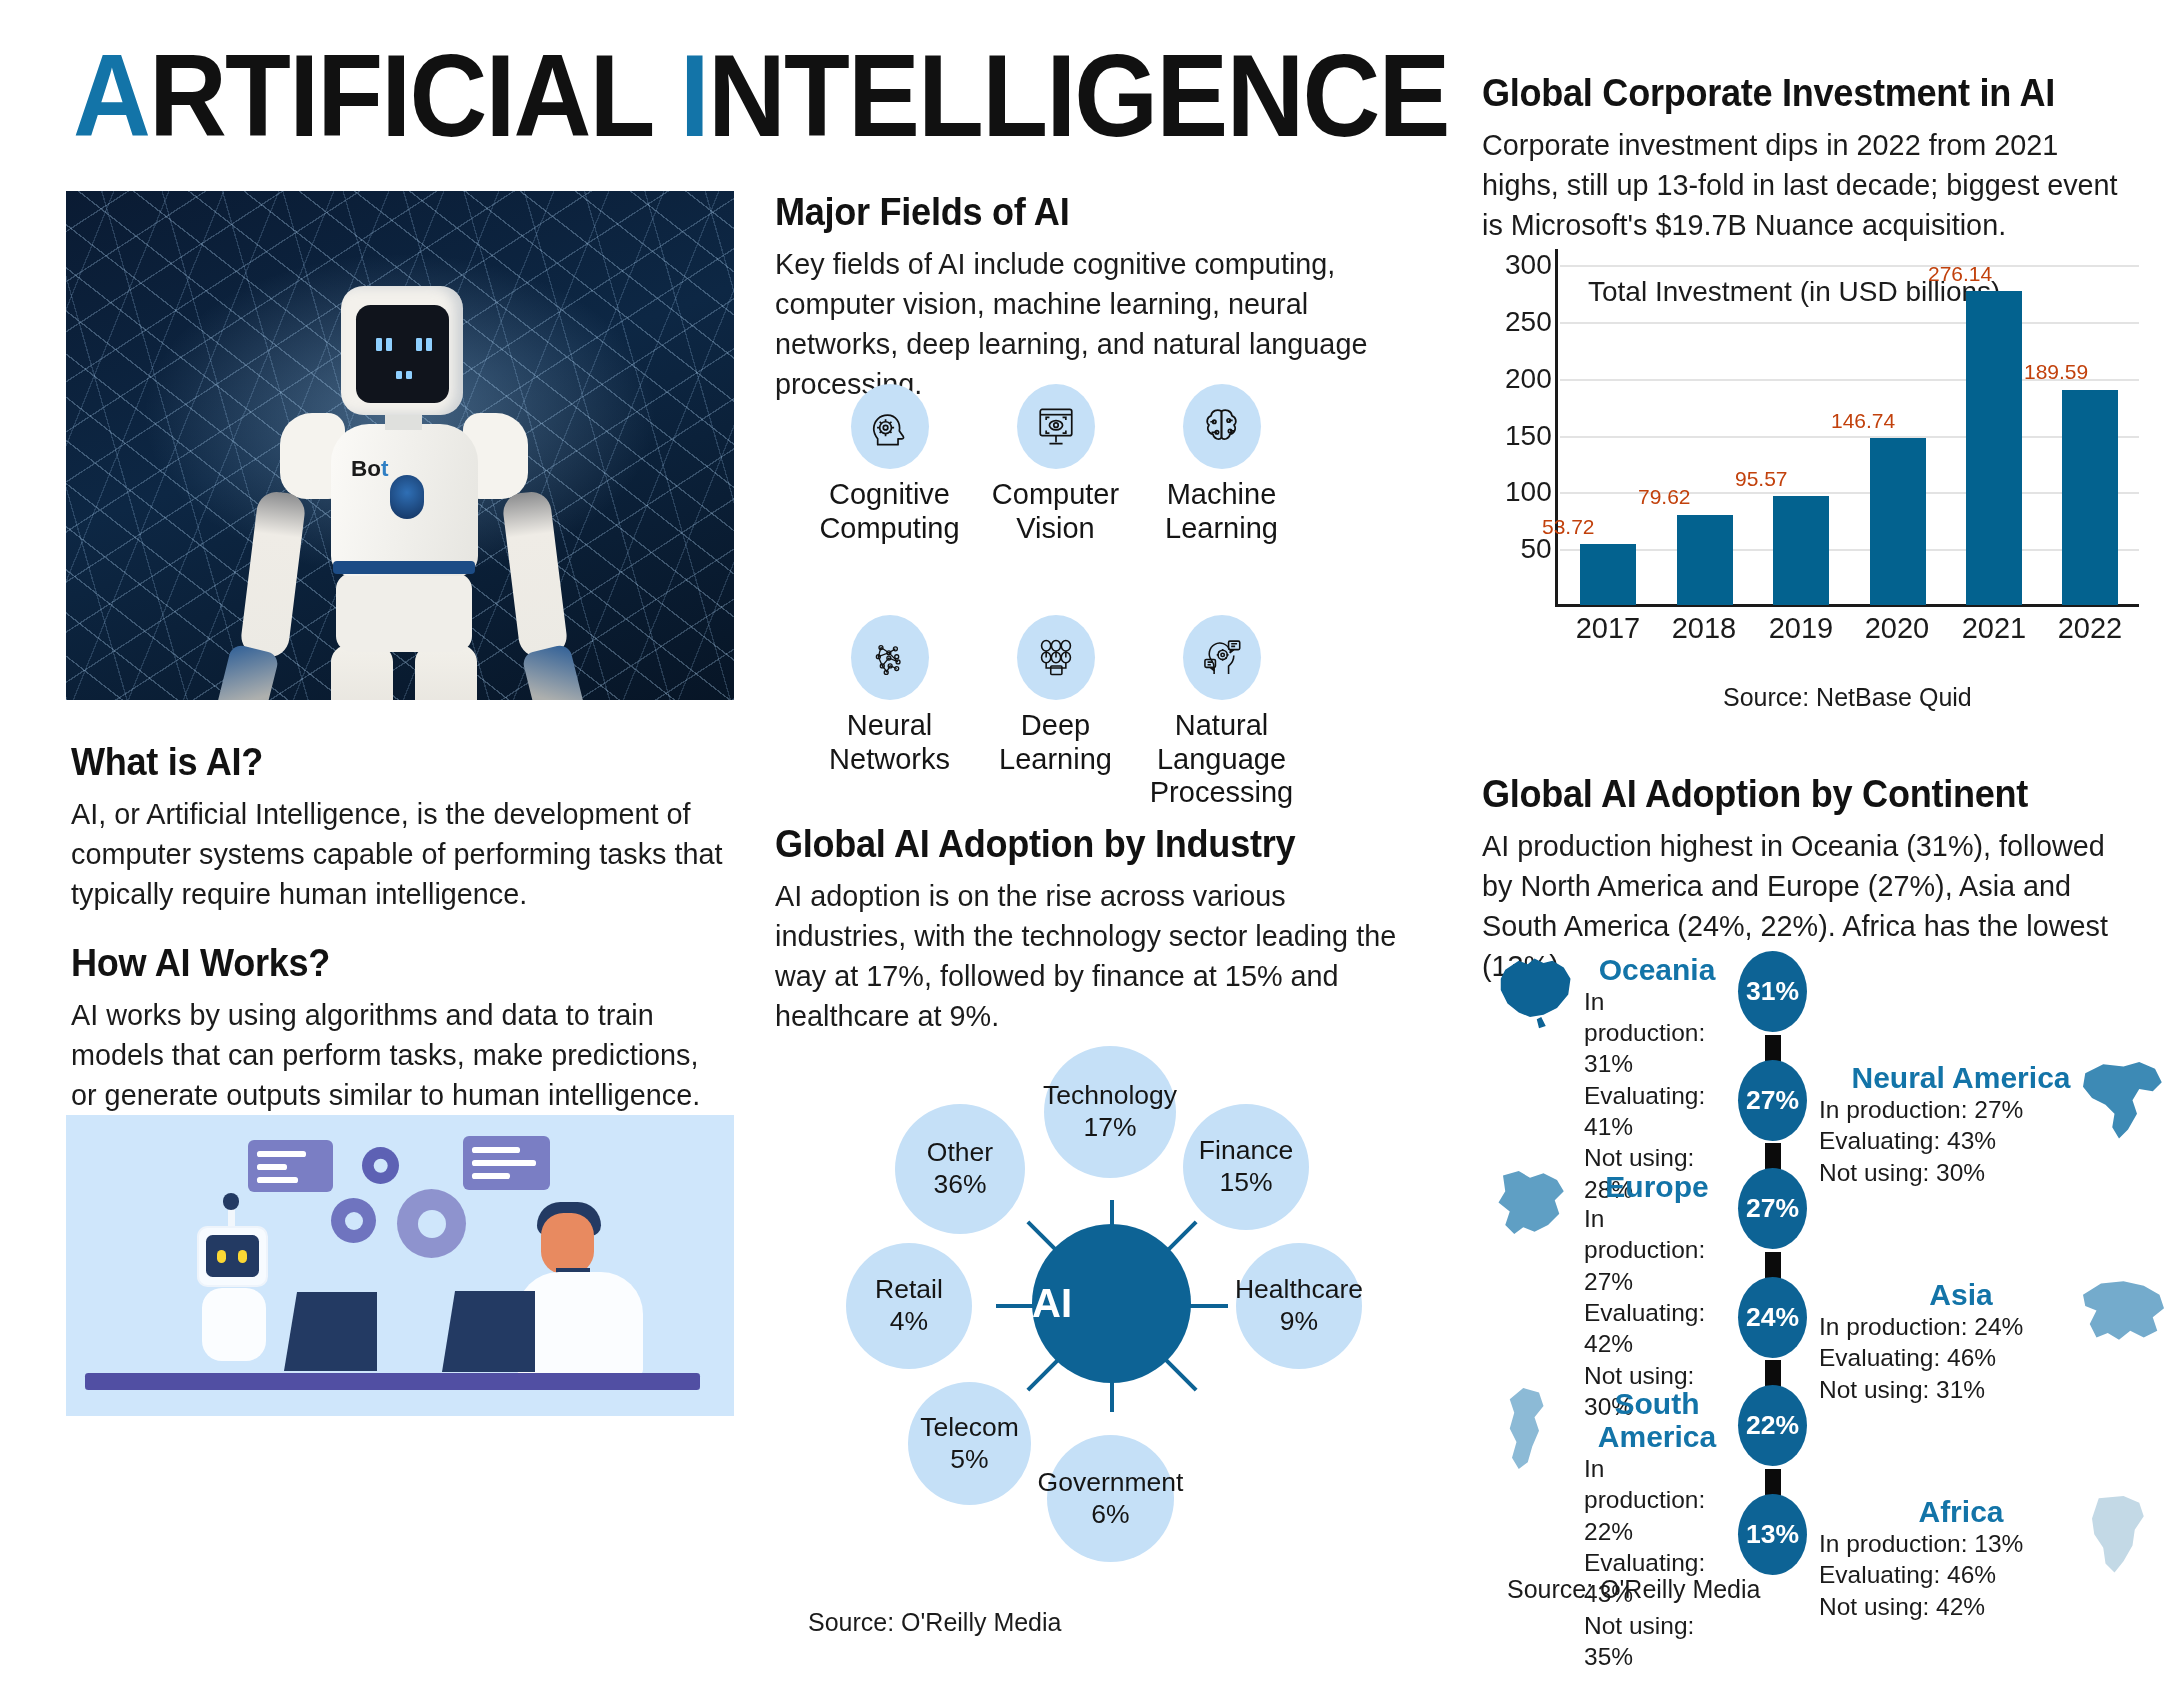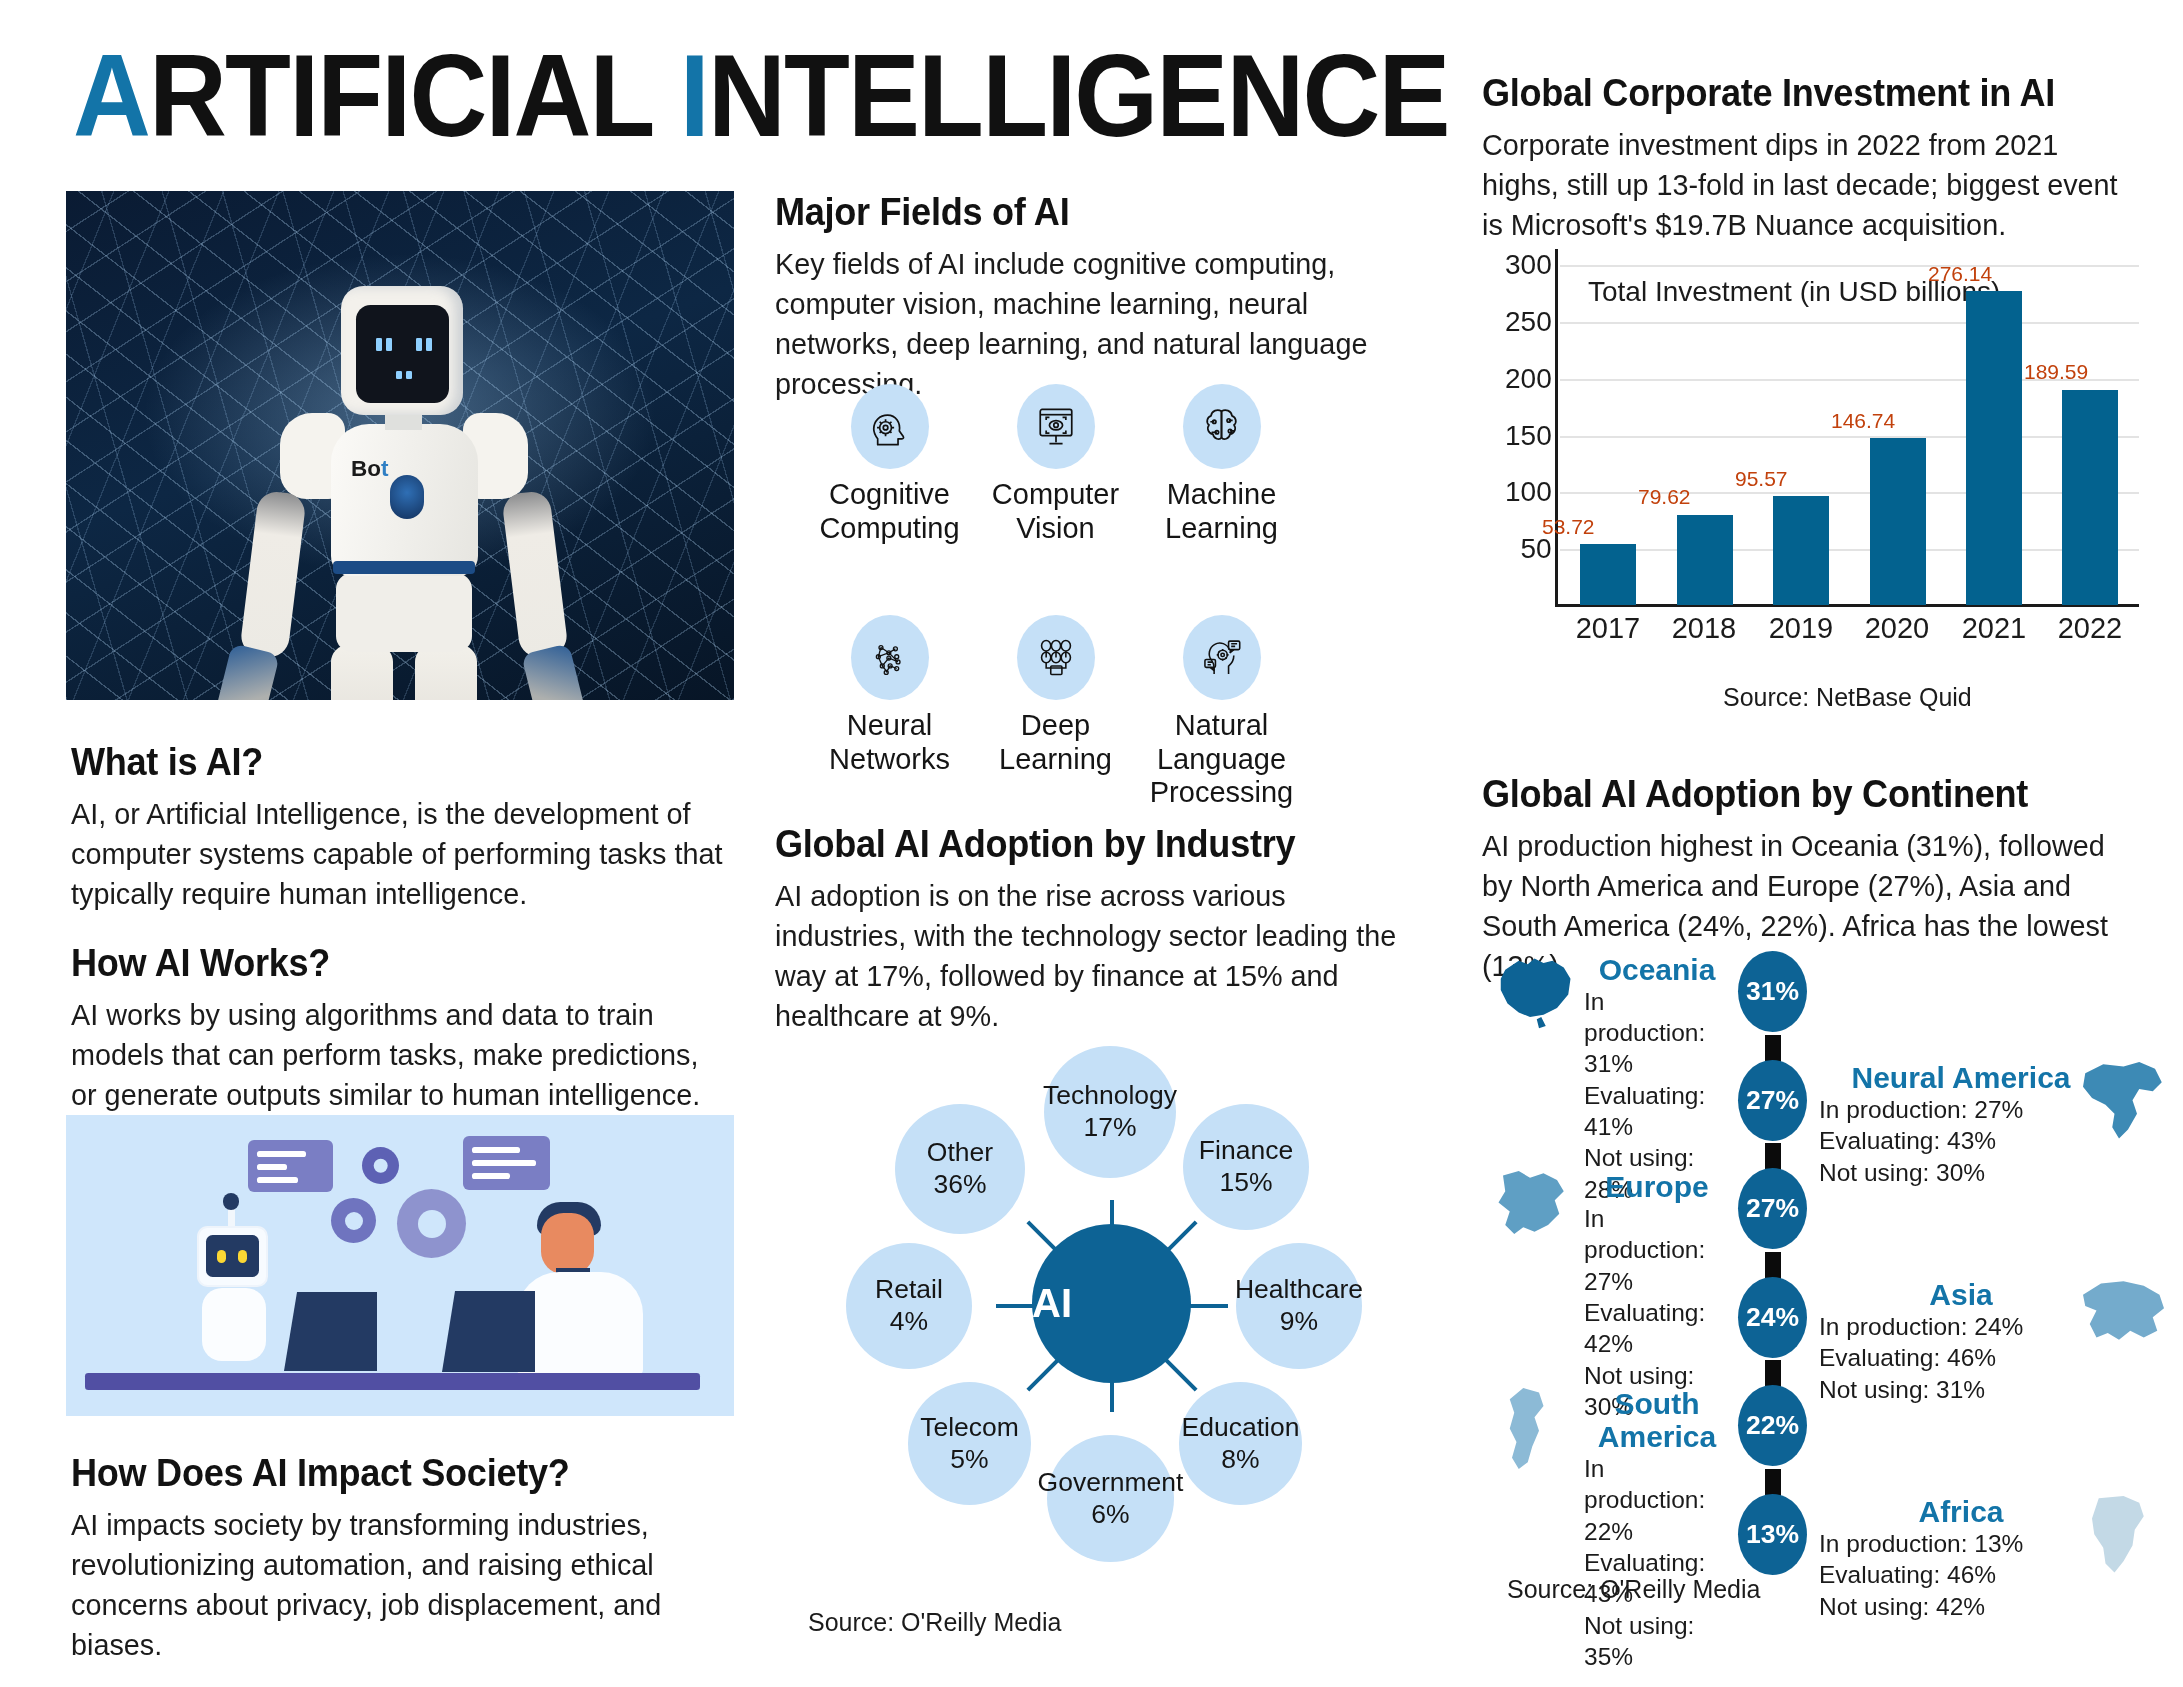--- a/index.html
+++ b/index.html
@@ -243,24 +243,20 @@
     <div class="il il-robot-body"></div>
     <div class="il il-person-hair"></div>
     <div class="il il-person-head"></div>
     <div class="il il-person-collar"></div>
     <div class="il il-person-body"></div>
     <div class="il il-laptop-l"></div>
     <div class="il il-laptop-r"></div>
     <div class="il il-desk"></div>
   </div>
 
-  <div style="position:absolute;left:71px;top:1453px;width:701px;">
-    <div class="h2">How Does AI Impact Society?</div>
-    <div class="body" style="margin-top:10.6px;">AI impacts society by transforming industries, revolutionizing automation, and raising ethical concerns about privacy, job displacement, and biases.</div>
-  </div>
 
   <div style="position:absolute;left:775px;top:192px;width:668px;">
     <div class="h2">Major Fields of AI</div>
     <div class="body" style="margin-top:10.6px;">Key fields of AI include cognitive computing, computer vision, machine learning, neural networks, deep learning, and natural language processing.</div>
   </div>
 
   <div class="field-cell" style="left:807px;top:384px;">
     <div class="field-circle">
       <svg width="41" height="42" viewBox="0 0 62 64" fill="none" stroke="#111" stroke-width="2.6">
         <path d="M44 59v-9h6c2 0 3-1.6 2-3.4L46 38c2-12-5-24-18-24C16 14 7 23 7 35c0 7 3 11 6 15v9z" stroke-linejoin="round"></path>
@@ -382,24 +378,20 @@
       <span>Technology</span>
       <span>17%</span>
     </div>
     <div class="node" style="left:369px;top:65px;width:126px;height:126px;">
       <span>Finance</span>
       <span>15%</span>
     </div>
     <div class="node" style="left:422px;top:204px;width:126px;height:126px;">
       <span>Healthcare</span>
       <span>9%</span>
-    </div>
-    <div class="node" style="left:365px;top:343px;width:123px;height:123px;">
-      <span>Education</span>
-      <span>8%</span>
     </div>
     <div class="node" style="left:233px;top:396px;width:127px;height:127px;">
       <span>Government</span>
       <span>6%</span>
     </div>
     <div class="node" style="left:94px;top:343px;width:123px;height:123px;">
       <span>Telecom</span>
       <span>5%</span>
     </div>
     <div class="node" style="left:32px;top:204px;width:126px;height:126px;">

